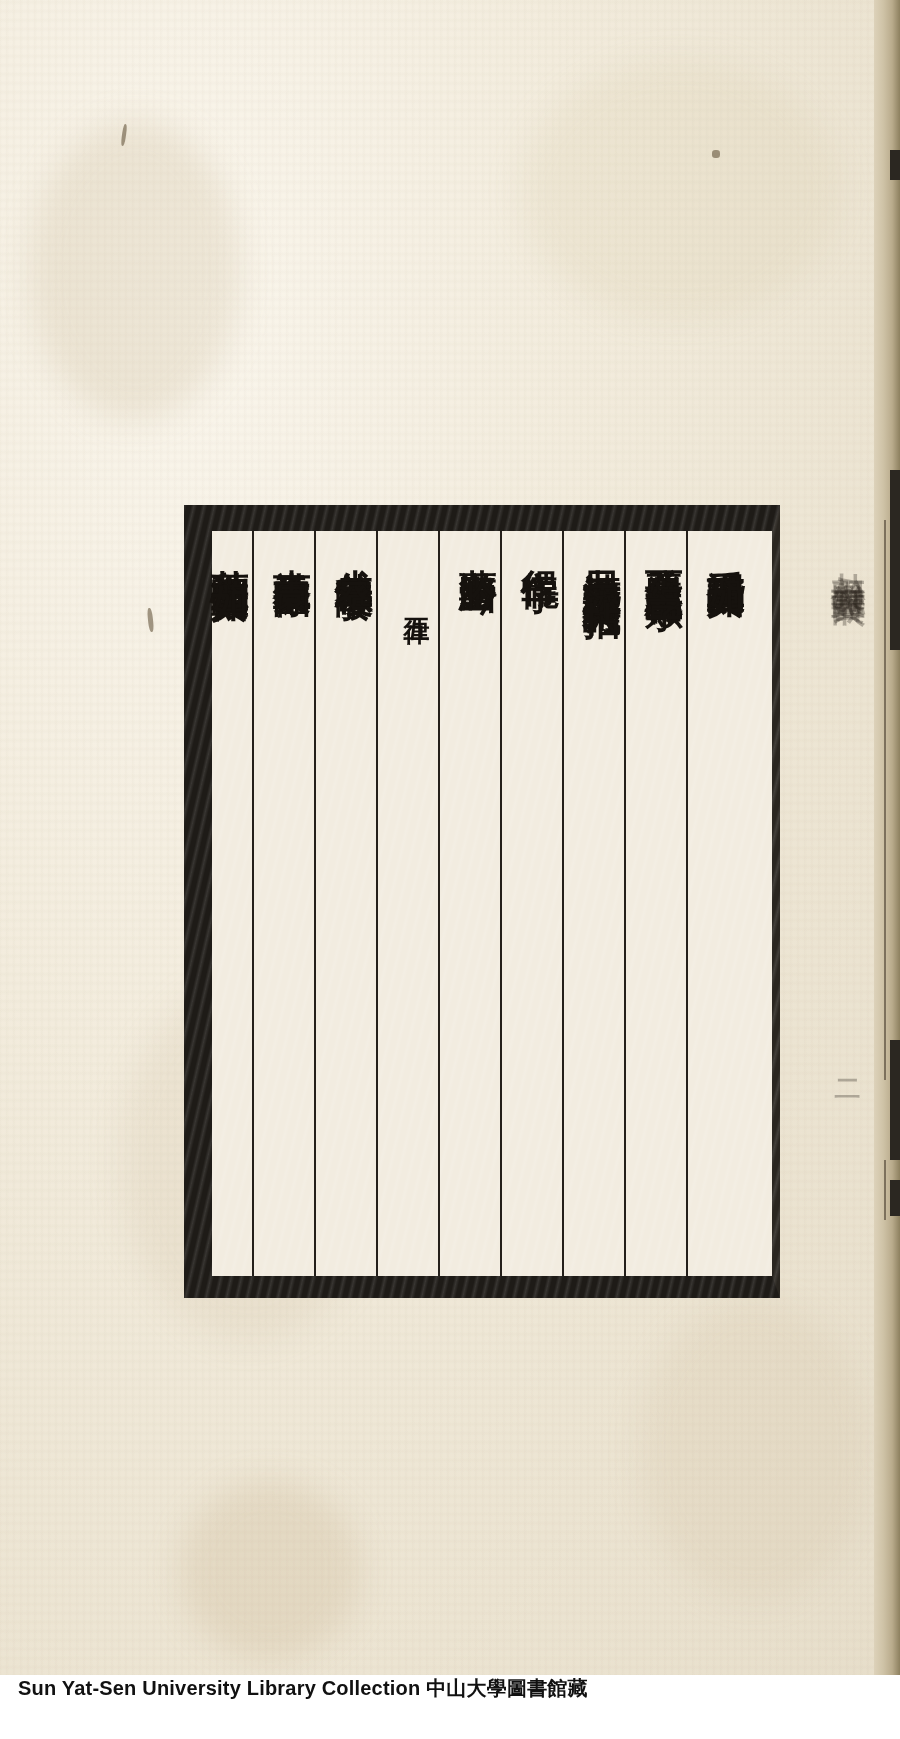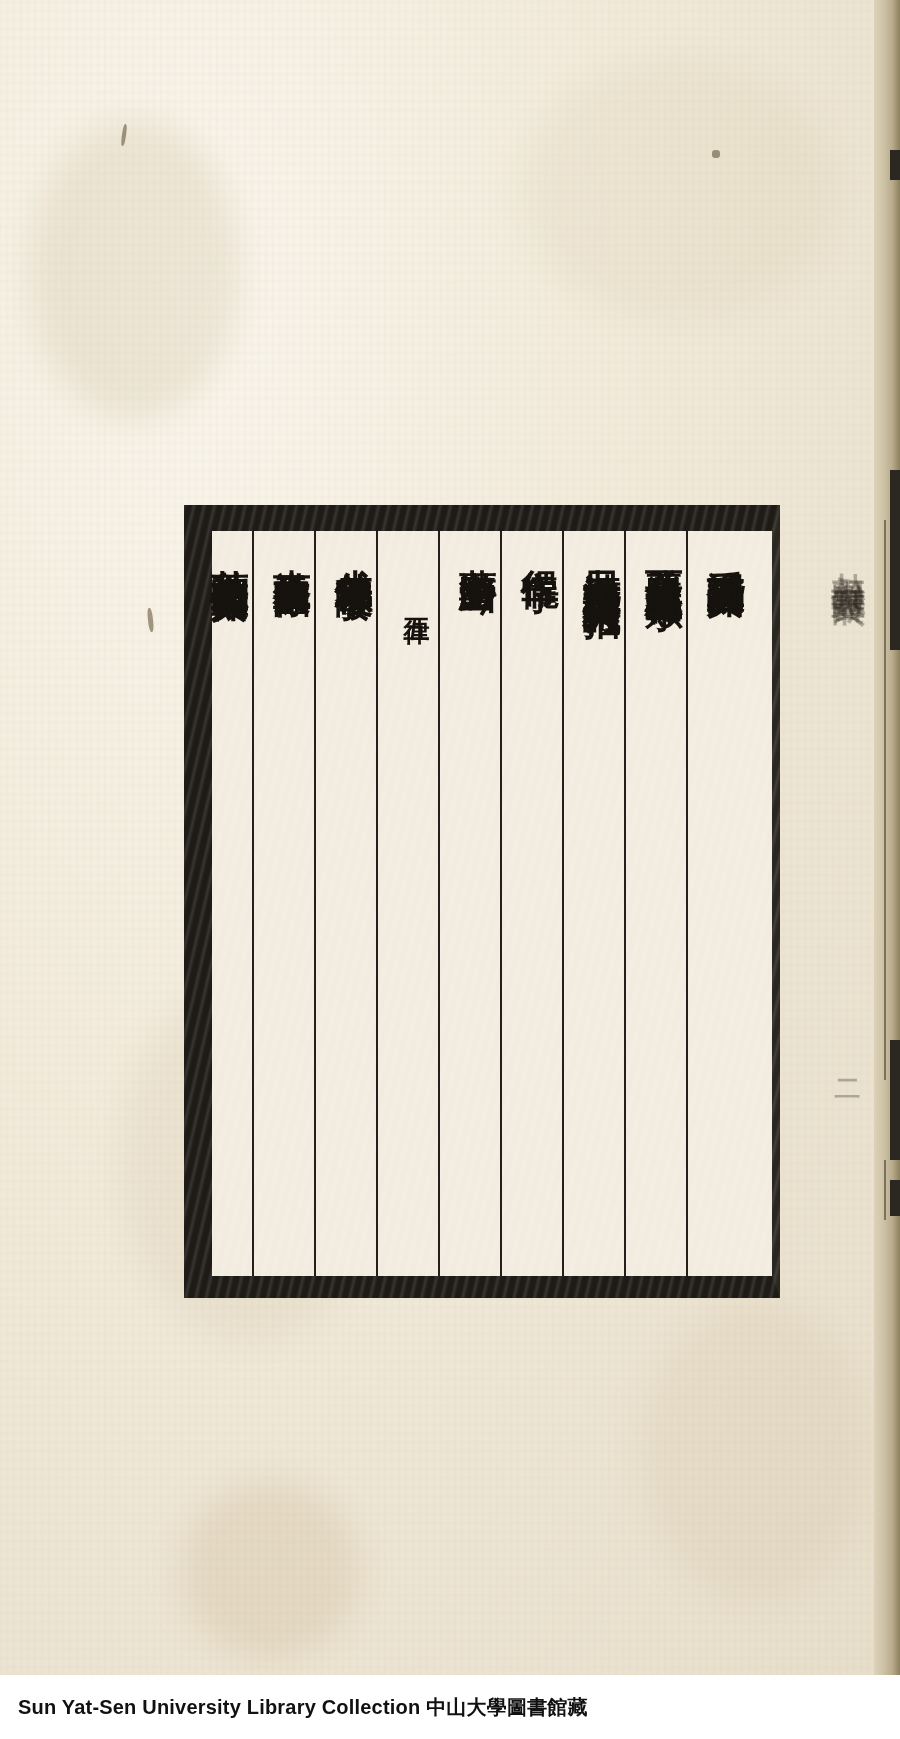--- a/index.html
+++ b/index.html
@@ -165,21 +165,20 @@
 
   
   .footer {
     position: absolute;
     left: 0;
     bottom: 0;
     width: 900px;
     height: 64px;
     background: #ffffff;
     display: flex;
-    align-items: center;
   }
   .footer-text {
     margin-left: 18px;
     font-family: "Liberation Sans", sans-serif;
     font-size: 20px;
     font-weight: 700;
     color: #111111;
     letter-spacing: 0.2px;
   }
   .footer-text .cjk {

